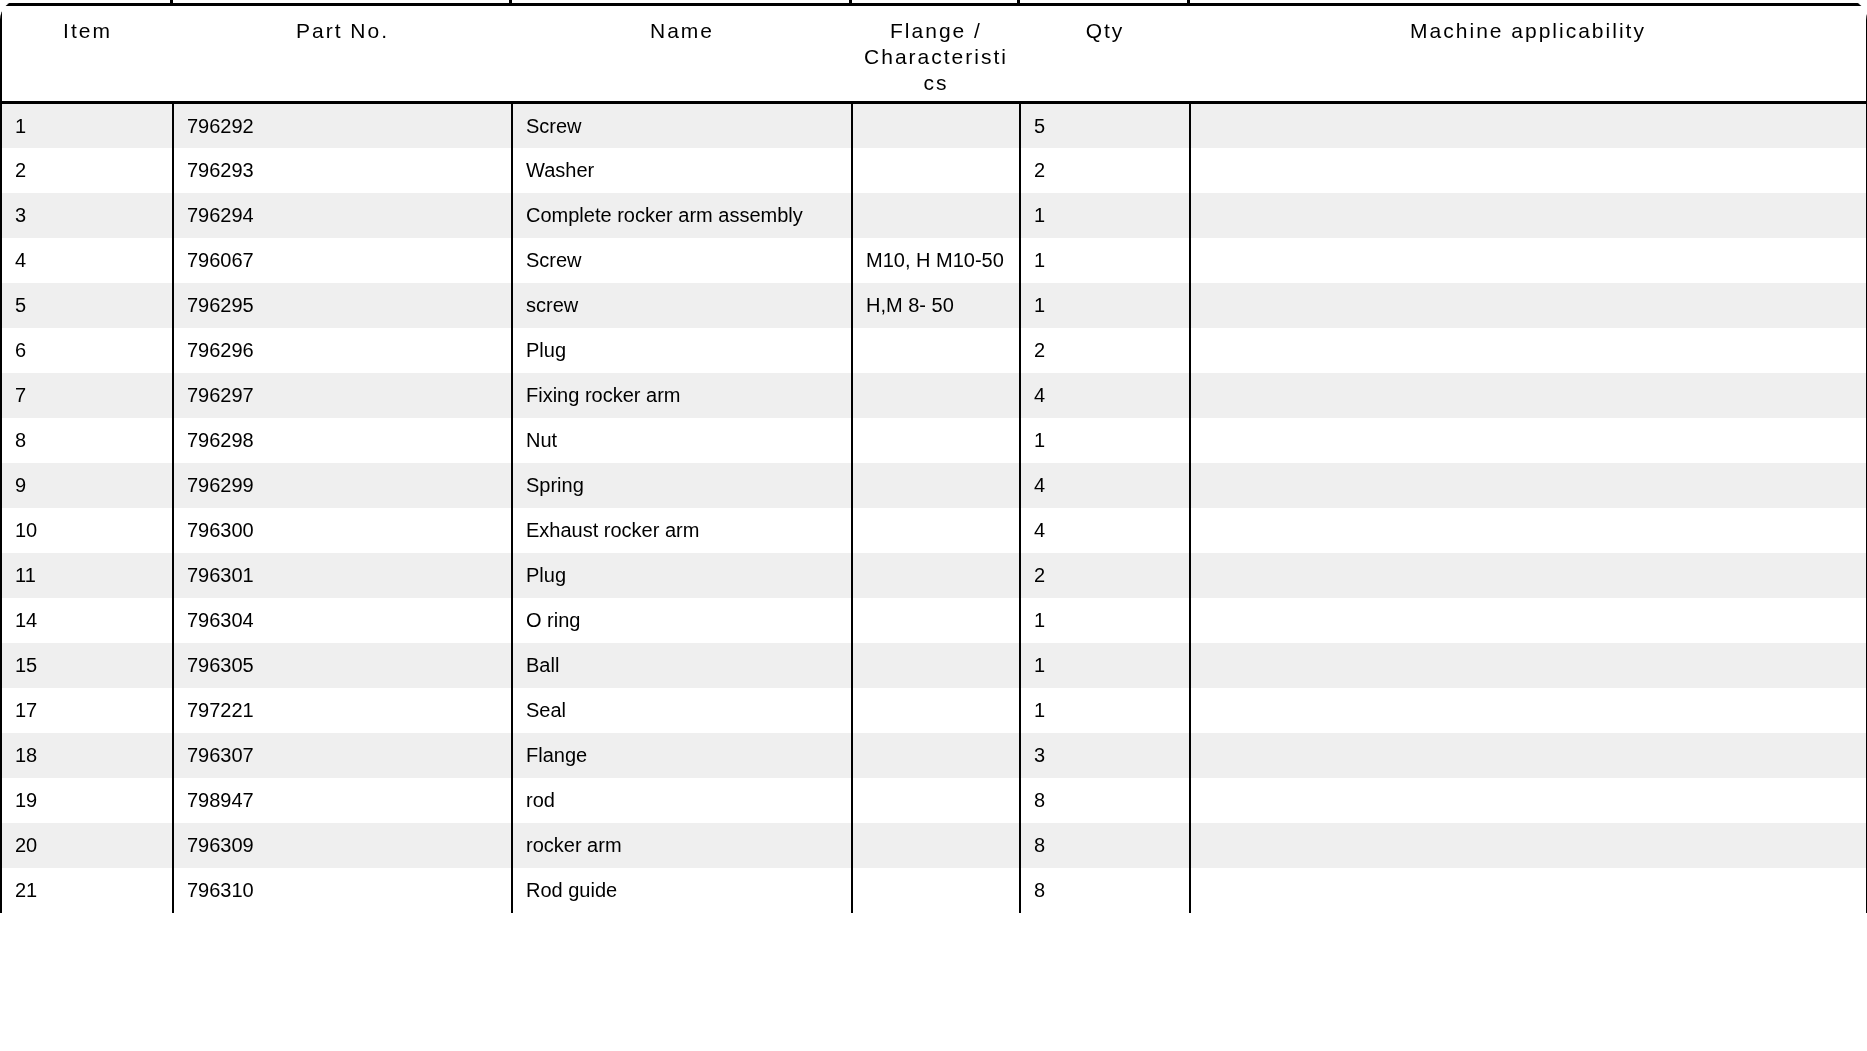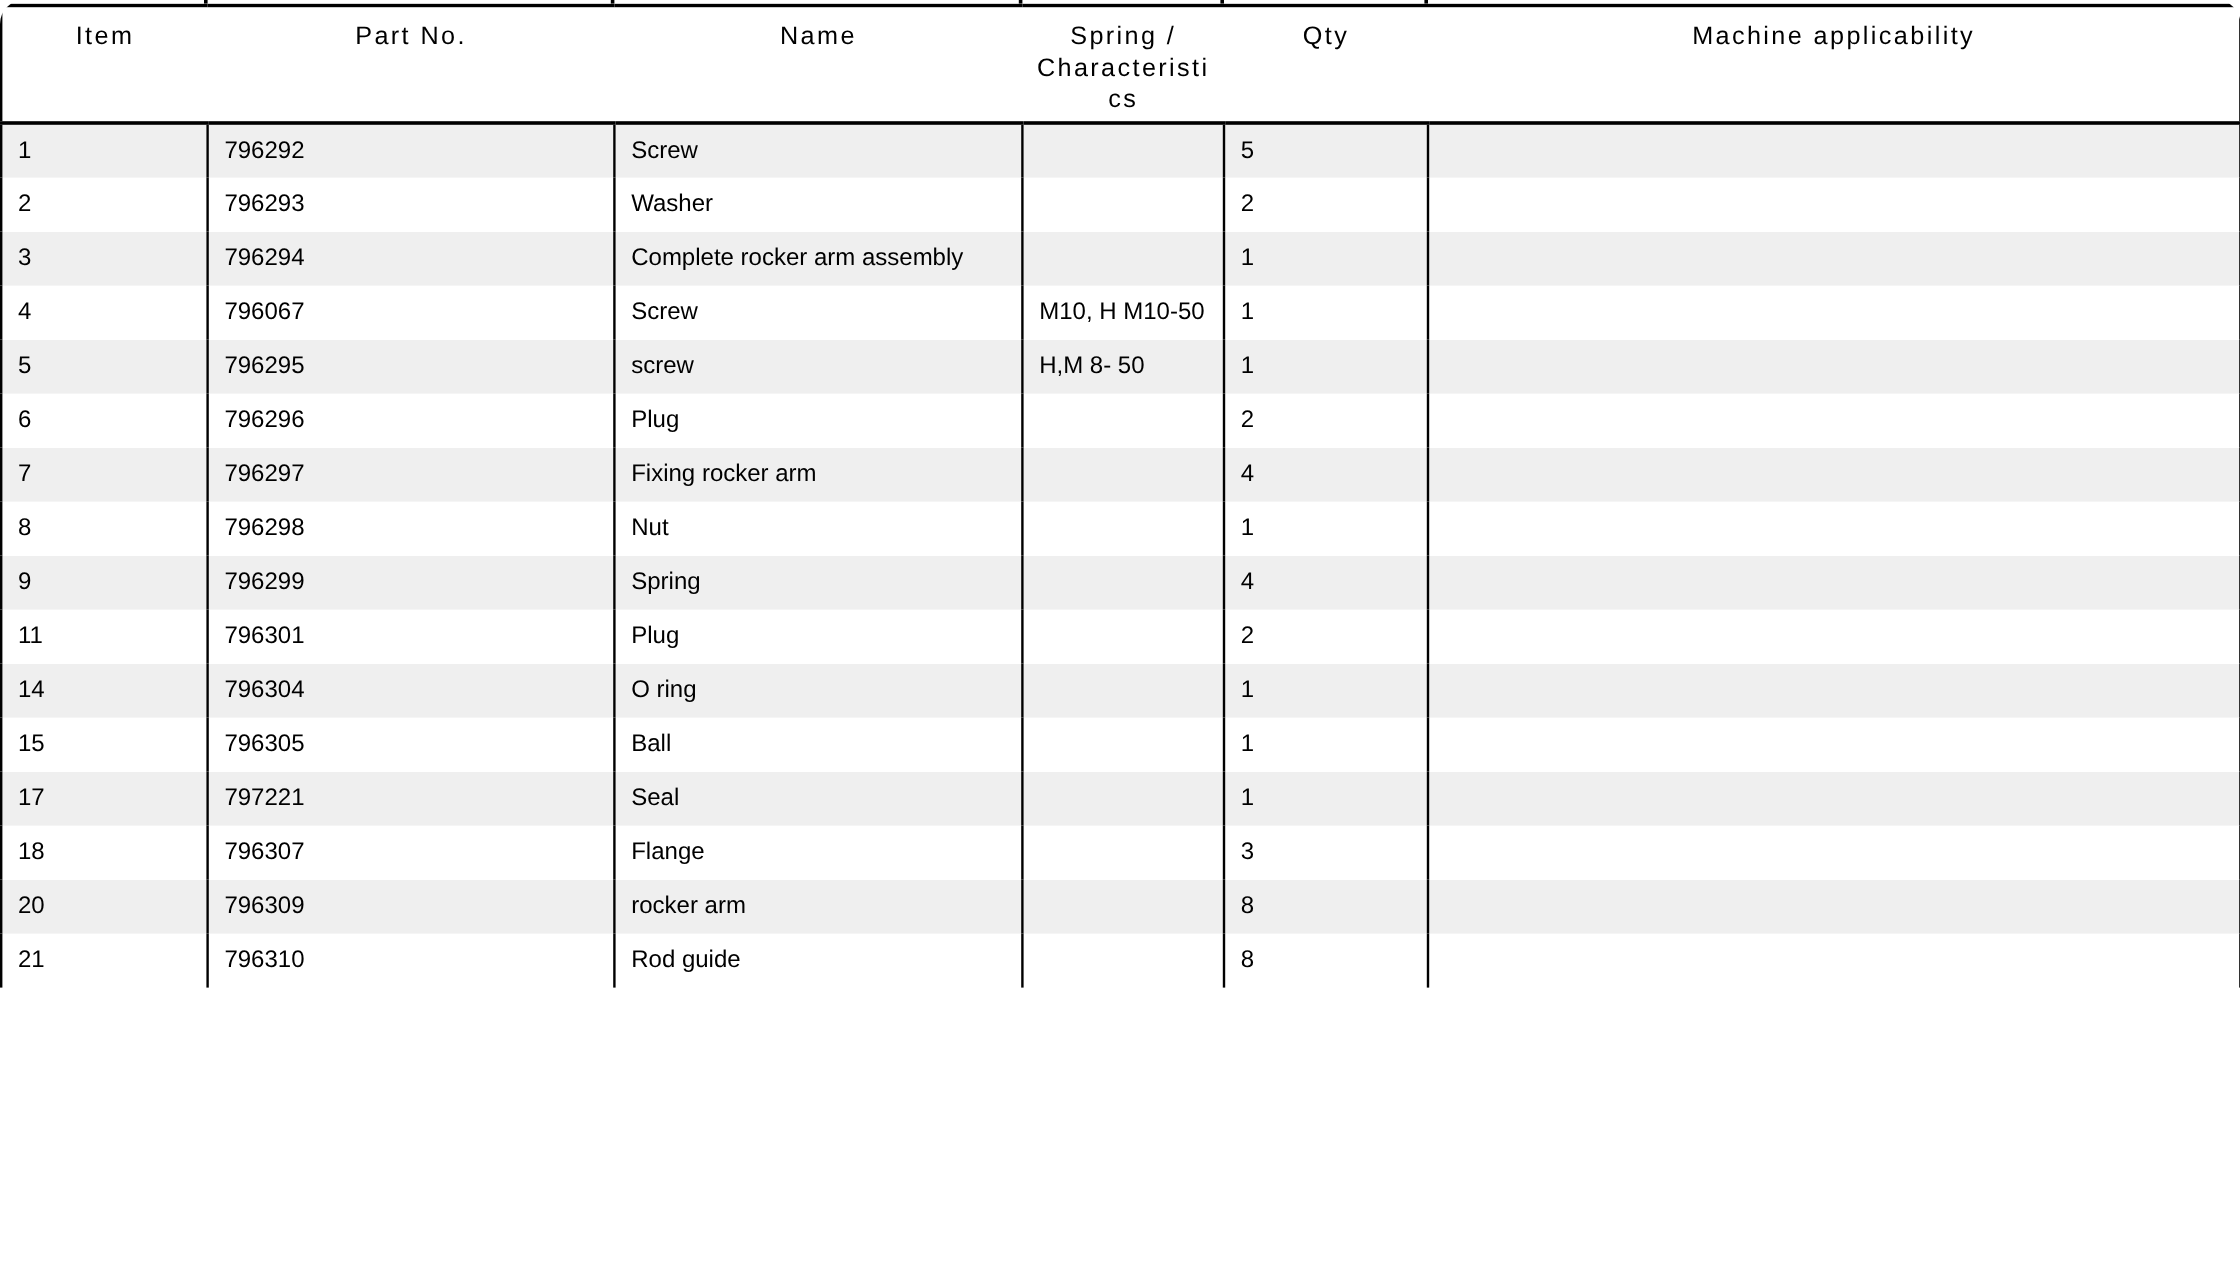--- a/index.html
+++ b/index.html
@@ -95,21 +95,21 @@
       <col style="width:168px">
       <col style="width:170px">
       <col style="width:677px">
     </colgroup>
     <thead>
       <tr>
         <th>Item</th>
         <th>Part No.</th>
         <th>Name</th>
         <th>
-          <span>Spring /</span>
+          <span>Flange /</span>
           <span>Characteristi</span>
           <span>cs</span>
         </th>
         <th>Qty</th>
         <th>Machine applicability</th>
       </tr>
     </thead>
     <tbody>
         <tr>
           <td>1</td>
@@ -177,20 +177,28 @@
         </tr>
         <tr>
           <td>9</td>
           <td>796299</td>
           <td>Spring</td>
           <td></td>
           <td>4</td>
           <td></td>
         </tr>
         <tr>
+          <td>10</td>
+          <td>796300</td>
+          <td>Exhaust rocker arm</td>
+          <td></td>
+          <td>4</td>
+          <td></td>
+        </tr>
+        <tr>
           <td>11</td>
           <td>796301</td>
           <td>Plug</td>
           <td></td>
           <td>2</td>
           <td></td>
         </tr>
         <tr>
           <td>14</td>
           <td>796304</td>
@@ -217,20 +225,28 @@
         </tr>
         <tr>
           <td>18</td>
           <td>796307</td>
           <td>Flange</td>
           <td></td>
           <td>3</td>
           <td></td>
         </tr>
         <tr>
+          <td>19</td>
+          <td>798947</td>
+          <td>rod</td>
+          <td></td>
+          <td>8</td>
+          <td></td>
+        </tr>
+        <tr>
           <td>20</td>
           <td>796309</td>
           <td>rocker arm</td>
           <td></td>
           <td>8</td>
           <td></td>
         </tr>
         <tr>
           <td>21</td>
           <td>796310</td>

